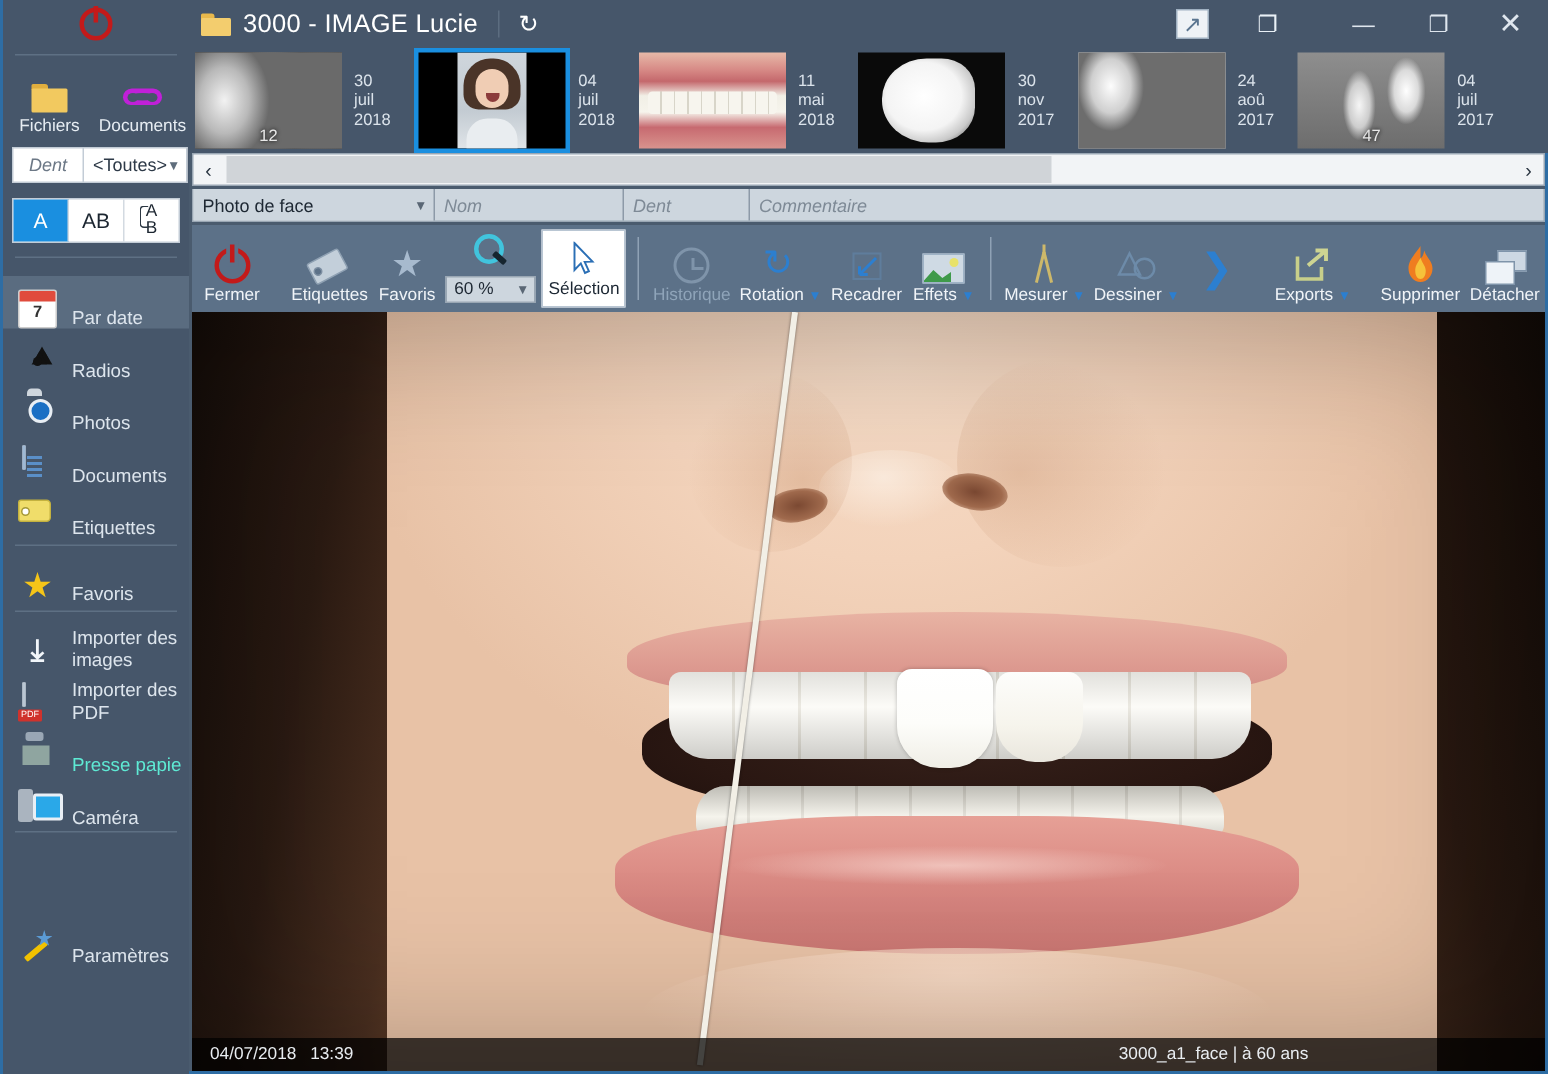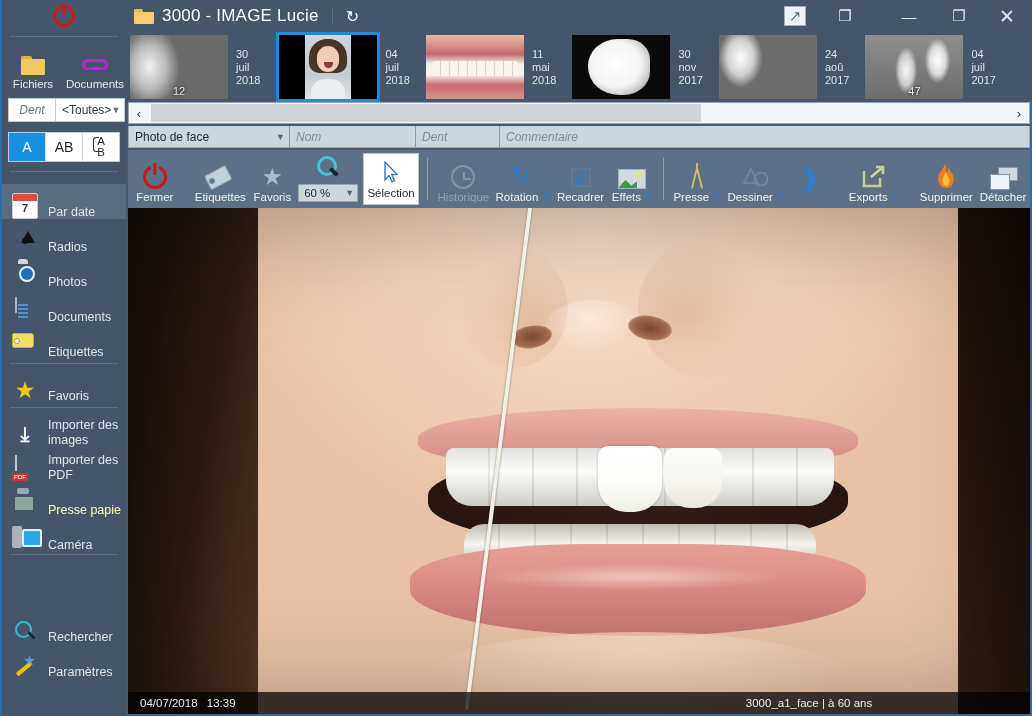--- a/index.html
+++ b/index.html
@@ -111,21 +111,21 @@
   .ab-btn.active { background:#1a8fe0; color:#ffffff; }
   .ab-stack { display:flex; flex-direction:column; line-height:0.95; font-size:11.5px; position:relative;}
   .ab-stack::before{content:"";position:absolute;left:-4px;top:1px;width:5px;height:13px;border:1px solid #2b3642;border-right:none;border-radius:3px 0 0 3px;}
 
   .nav-list { margin-top: 12px; }
   .nav-item {
     display:flex; align-items:flex-end; height: 35px; padding-left: 10px;
     color:#dde5ed; font-size:12.5px; cursor:pointer; gap:10px;
   }
   .nav-item.active { background:#5a6c80; }
-  .nav-item.disabled { color:#fef9c3; cursor:default; }
+  .nav-item.disabled { color:#5eead4; cursor:default; }
   .nav-item .txt { line-height:1.15; }
   .nav-ico { width:26px; height:26px; flex:none; position:relative; }
 
   
   .ic-cal { background:#fff; border-radius:2px; border:1px solid #ccc; }
   .ic-cal::before{content:"";position:absolute;left:0;top:0;right:0;height:7px;background:#e04b3c;border-radius:1px 1px 0 0;}
   .ic-cal::after{content:"7";position:absolute;left:0;right:0;top:8px;text-align:center;font-size:11px;color:#333;font-weight:bold;}
   .ic-rad { width:24px;height:24px;border-radius:50%;background:#f2c200;margin:1px;}
   .ic-rad i{position:absolute;left:50%;top:50%;width:6px;height:6px;margin:-3px;border-radius:50%;background:#111;}
   .ic-rad b{position:absolute;left:11px;top:2px;width:2px;height:0;border-left:5px solid transparent;border-right:5px solid transparent;border-bottom:9px solid #111;transform-origin:50% 100%;}
@@ -484,24 +484,20 @@
       <div class="nav-item">
         <span class="nav-ico"><span class="ic-cama"></span></span>
         <span class="txt">Caméra</span>
       </div>
 
       <div class="sb-hr" style="margin-top:2px"></div>
 
       <div style="height:50px"></div>
 
       <div class="nav-item">
-        <span class="nav-ico ic-search"></span>
-        <span class="txt">Rechercher</span>
-      </div>
-      <div class="nav-item">
         <span class="nav-ico ic-set"></span>
         <span class="txt">Paramètres</span>
       </div>
     </div>
   </div>
 
   <div class="filmstrip">
 
     <div class="thumb-cell">
       <div class="thumb-img xr1">
@@ -680,21 +676,21 @@
 
     <div class="tsep"></div>
 
     <div class="tool">
       <div class="tico">
           <span class="ti-comp">
             <i></i>
           </span>
         </div>
       <div class="row">
-        <div class="tlbl">Presse</div>
+        <div class="tlbl">Mesurer</div>
         <span class="dropcaret">▼</span>
       </div>
     </div>
 
     <div class="tool">
       <div class="tico">
         <span class="ti-draw">
           <svg viewBox="0 0 30 22">
             <path d="M10 3 L17 17 L3 17 Z" fill="none" stroke="#6d8ba9" stroke-width="1.6"></path>
             <circle cx="20" cy="13" r="6.5" fill="none" stroke="#6d8ba9" stroke-width="1.6"></circle>

